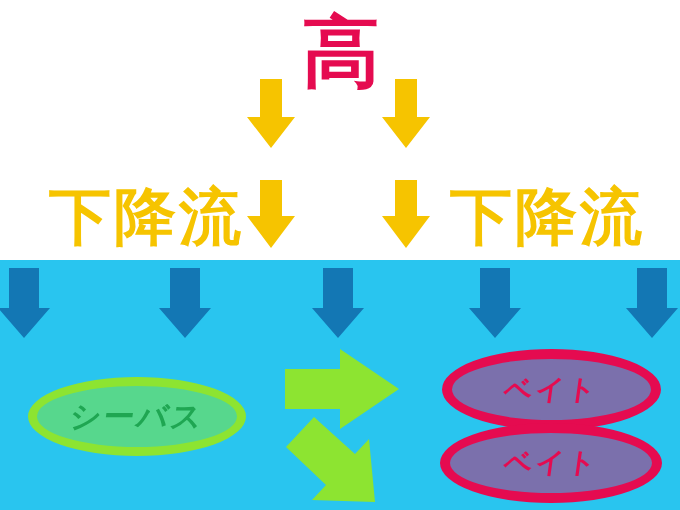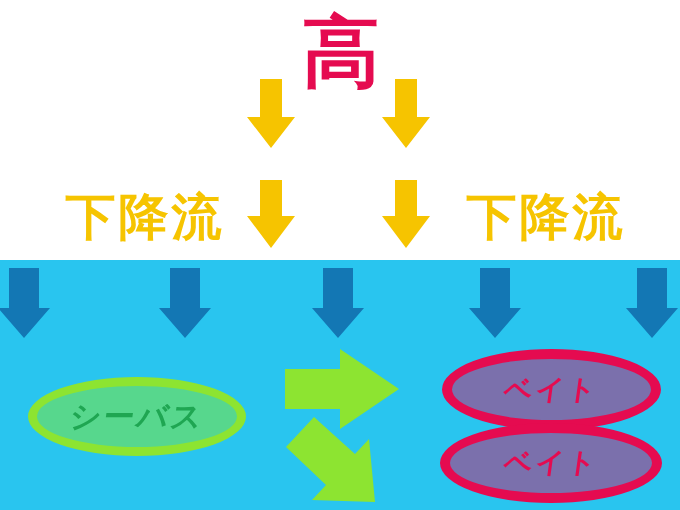--- a/index.html
+++ b/index.html
@@ -29,21 +29,21 @@
     white-space: nowrap;
     user-select: none;
   }
   .high {
     left: 281px; top: 6px; width: 120px;
     font-size: 78px; line-height: 92px;
     color: #E50B50;
   }
   .downdraft {
     top: 186px; width: 192px;
-    font-size: 50px; line-height: 62px;
+    font-size: 62px; line-height: 62px;
     letter-spacing: 3px;
     color: #F6C400;
   }
   .downdraft.left  { left: 49px; }
   .downdraft.right { left: 450px; }
 
   .ellipse {
     position: absolute;
     border-radius: 50%;
     box-sizing: border-box;

